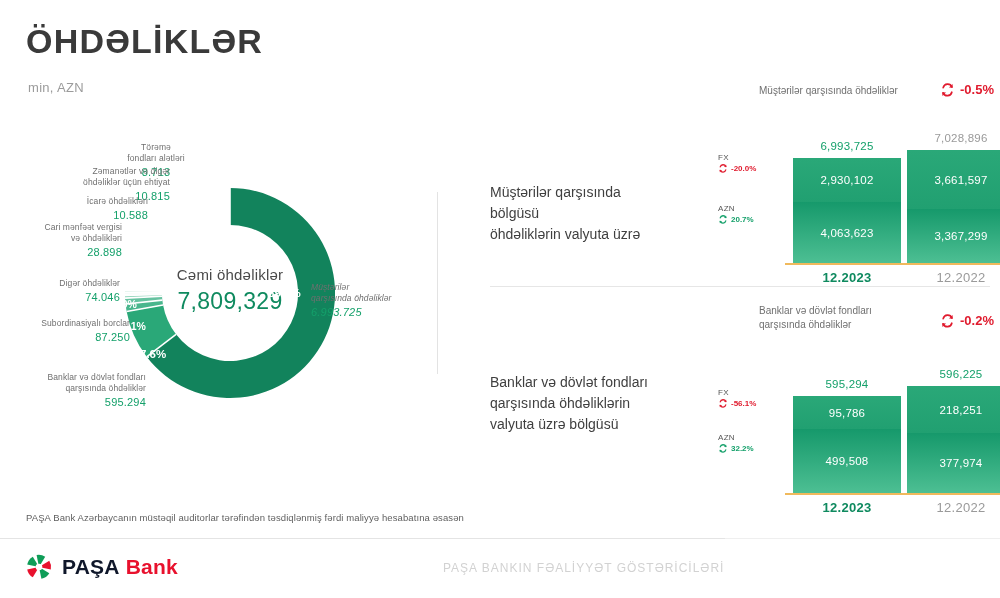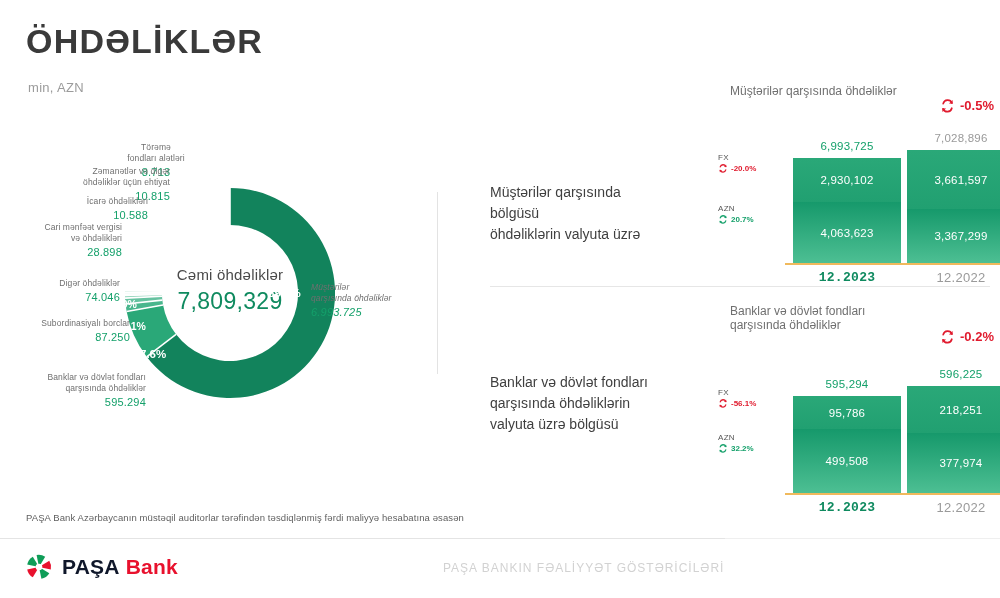--- a/index.html
+++ b/index.html
@@ -61,25 +61,25 @@
   .lbl .nm {
     font-size:8.5px; color:#6f6f6f; line-height:11px; letter-spacing:.1px;
   }
   .lbl .vl {
     font-size:11px; color:#14a06a; letter-spacing:.2px; margin-top:2px;
   }
   .lbl.r .nm, .lbl.r .vl { text-align:right; }
   .lbl.c .nm, .lbl.c .vl { text-align:center; }
   .lbl.l .nm, .lbl.l .vl { text-align:left;font-style:italic; }
   .panel-head {
-    position:absolute; font-size:12px; color:#6f6f6f; line-height:14px;
+    position:absolute; font-size:10px; color:#6f6f6f; line-height:14px;margin-left:29px;
   }
   .delta {
     position:absolute; display:flex; align-items:center; gap:5px;
-    font-size:13px; font-weight:700;margin-top:16px;
+    font-size:13px; font-weight:700;
   }
   .delta.neg { color:#e01b2e; }
   .delta svg { display:block; }
 
   .desc {
     position:absolute; font-size:14px; color:#3f3f3f; line-height:21px;
   }
 
   
   .chart { position:absolute; }
@@ -95,21 +95,21 @@
   .bar-total {
     position:absolute; width:100%; text-align:center; font-size:11.5px;
     letter-spacing:.2px;
   }
   .bar-total.cur { color:#14a06a; }
   .bar-total.prev { color:#9a9a9a; }
   .bar-xlabel {
     position:absolute; width:100%; text-align:center; font-size:13px;
     letter-spacing:.3px;
   }
-  .bar-xlabel.cur { color:#0f8a5f; font-weight:700;font-family:Liberation Mono, monospace; }
+  .bar-xlabel.cur { color:#0f8a5f; font-weight:700; }
   .bar-xlabel.prev { color:#9a9a9a; }
 
   .row-key { position:absolute; }
   .row-key .k { font-size:8px; color:#555; letter-spacing:.3px; }
   .row-key .d {
     display:flex; align-items:center; gap:3px;
     font-size:8px; font-weight:700; margin-top:2px;
   }
   .row-key .d.neg { color:#e01b2e; }
   .row-key .d.pos { color:#14a06a; }

